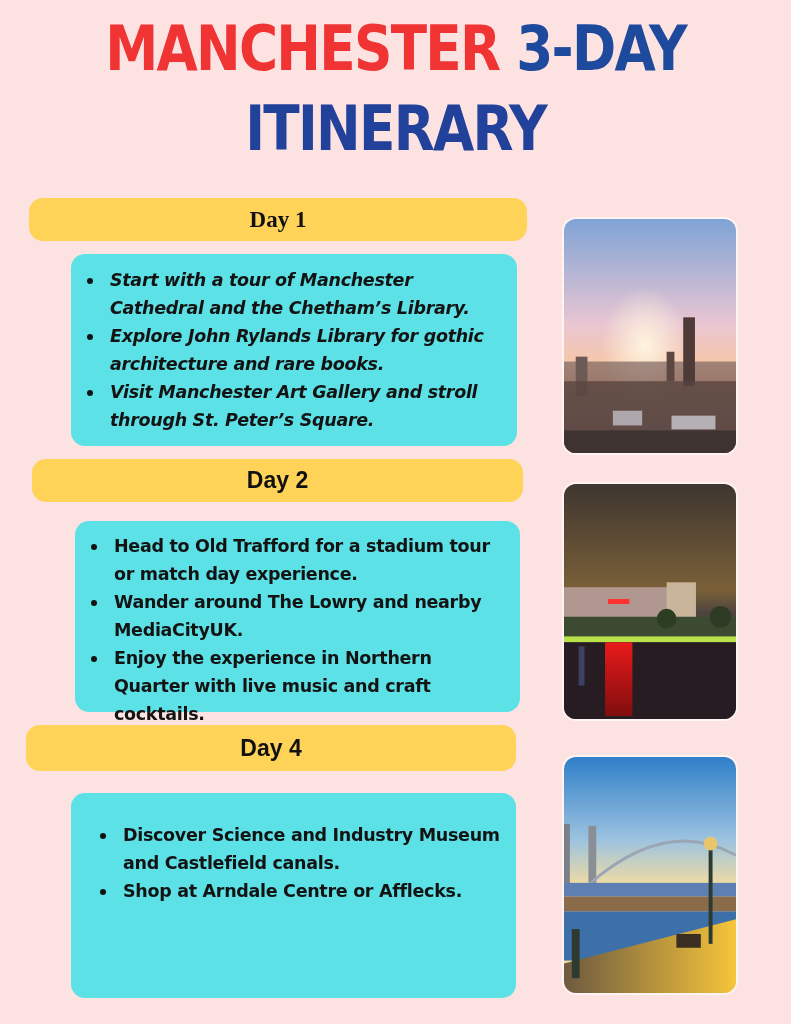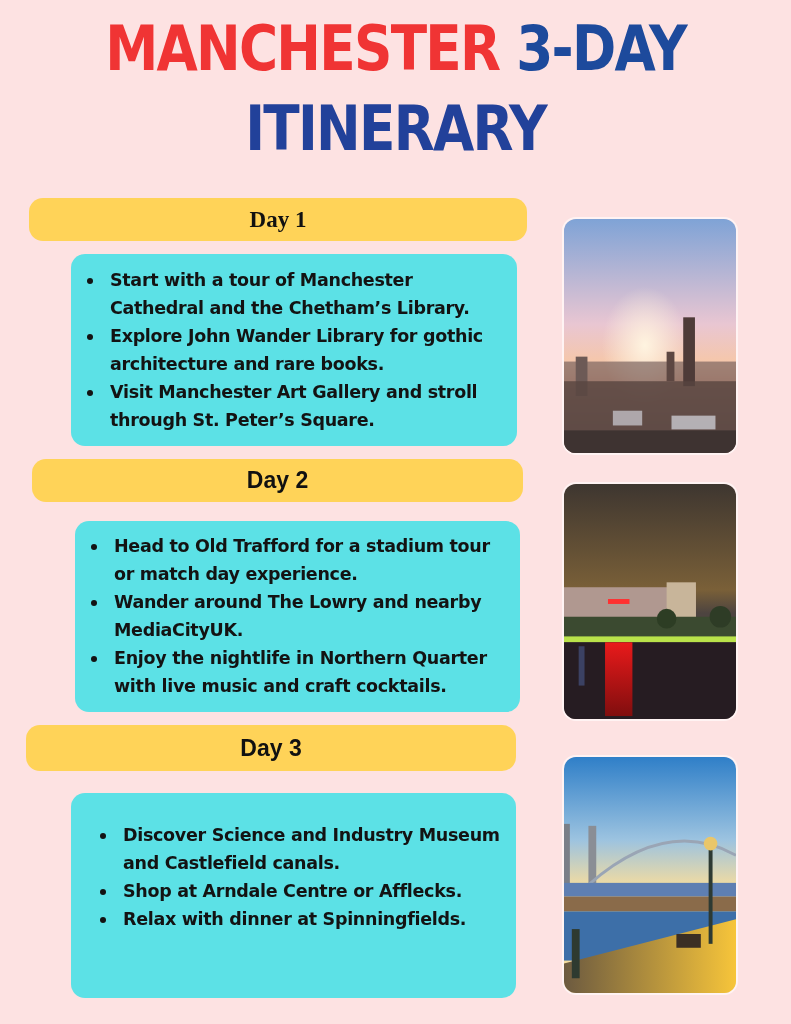--- a/index.html
+++ b/index.html
@@ -78,24 +78,24 @@
 
 <div>
   <div class="title l1">
     <span class="red">MANCHESTER</span>
     <span class="blue">3-DAY</span>
   </div>
   <div class="title l2 blue2">ITINERARY</div>
 </div>
 
 <div class="daybar" style="left:29px; top:198px; width:498px; height:43px; line-height:43px;font-family:Liberation Serif, serif;">Day 1</div>
-<div class="box" style="left:71px; top:254px; width:446px; height:192px; padding:12px 9px 0 8px;">
+<div class="box" style="left:71px; top:254px; width:446px; height:192px; padding:12px 9px 0 8px;font-style:italic;">
   <ul>
     <li>Start with a tour of Manchester Cathedral and the Chetham’s Library.</li>
-    <li>Explore John Wander Library for gothic architecture and rare books.</li>
+    <li>Explore John Rylands Library for gothic architecture and rare books.</li>
     <li>Visit Manchester Art Gallery and stroll through St. Peter’s Square.</li>
   </ul>
 </div>
 <div class="photo" style="top:217px; height:238px;">
   <svg viewBox="0 0 176 238" preserveAspectRatio="none">
     <defs>
       <linearGradient id="sky1" x1="0" y1="0" x2="0" y2="1">
         <stop offset="0" stop-color="#7fa3d6"></stop>
         <stop offset="0.45" stop-color="#e9c6d2"></stop>
         <stop offset="0.62" stop-color="#f6c7a8"></stop>
@@ -118,21 +118,21 @@
     <rect x="110" y="200" width="45" height="14" fill="#d9dce2" opacity="0.7"></rect>
     <rect x="0" y="215" width="176" height="23" fill="#3e3331"></rect>
   </svg>
 </div>
 
 <div class="daybar" style="left:32px; top:459px; width:491px; height:43px; line-height:43px;">Day 2</div>
 <div class="box" style="left:75px; top:521px; width:445px; height:191px; padding:11px 10px 0 8px;">
   <ul>
     <li>Head to Old Trafford for a stadium tour or match day experience.</li>
     <li>Wander around The Lowry and nearby MediaCityUK.</li>
-    <li>Enjoy the nightlife in Northern Quarter with live music and craft cocktails.</li>
+    <li>Enjoy the experience in Northern Quarter with live music and craft cocktails.</li>
   </ul>
 </div>
 <div class="photo" style="top:482px; height:239px;">
   <svg viewBox="0 0 176 239" preserveAspectRatio="none">
     <defs>
       <linearGradient id="sky2" x1="0" y1="0" x2="0" y2="1">
         <stop offset="0" stop-color="#3e3630"></stop>
         <stop offset="0.45" stop-color="#7a6038"></stop>
         <stop offset="0.55" stop-color="#4d4440"></stop>
       </linearGradient>
@@ -148,26 +148,25 @@
     <rect x="0" y="135" width="176" height="22" fill="#3b4a30"></rect>
     <circle cx="105" cy="137" r="10" fill="#2d3d24"></circle>
     <circle cx="160" cy="135" r="11" fill="#2e3c26"></circle>
     <rect x="0" y="155" width="176" height="6" fill="#b9e24a"></rect>
     <rect x="0" y="161" width="176" height="78" fill="#261c22"></rect>
     <rect x="42" y="161" width="28" height="75" fill="url(#refl)" opacity="0.9"></rect>
     <rect x="15" y="165" width="6" height="40" fill="#4a5a90" opacity="0.6"></rect>
   </svg>
 </div>
 
-<div class="daybar" style="left:26px; top:725px; width:490px; height:46px; line-height:46px;">Day 3</div>
+<div class="daybar" style="left:26px; top:725px; width:490px; height:46px; line-height:46px;">Day 4</div>
 <div class="box" style="left:71px; top:793px; width:445px; height:205px; padding:28px 10px 12px 21px;">
   <ul>
     <li>Discover Science and Industry Museum and Castlefield canals.</li>
     <li>Shop at Arndale Centre or Afflecks.</li>
-    <li>Relax with dinner at Spinningfields.</li>
   </ul>
 </div>
 <div class="photo" style="top:755px; height:240px;">
   <svg viewBox="0 0 176 240" preserveAspectRatio="none">
     <defs>
       <linearGradient id="sky3" x1="0" y1="0" x2="0" y2="1">
         <stop offset="0" stop-color="#2f7fc8"></stop>
         <stop offset="0.35" stop-color="#9cc3e0"></stop>
         <stop offset="0.55" stop-color="#f3dca0"></stop>
       </linearGradient>

